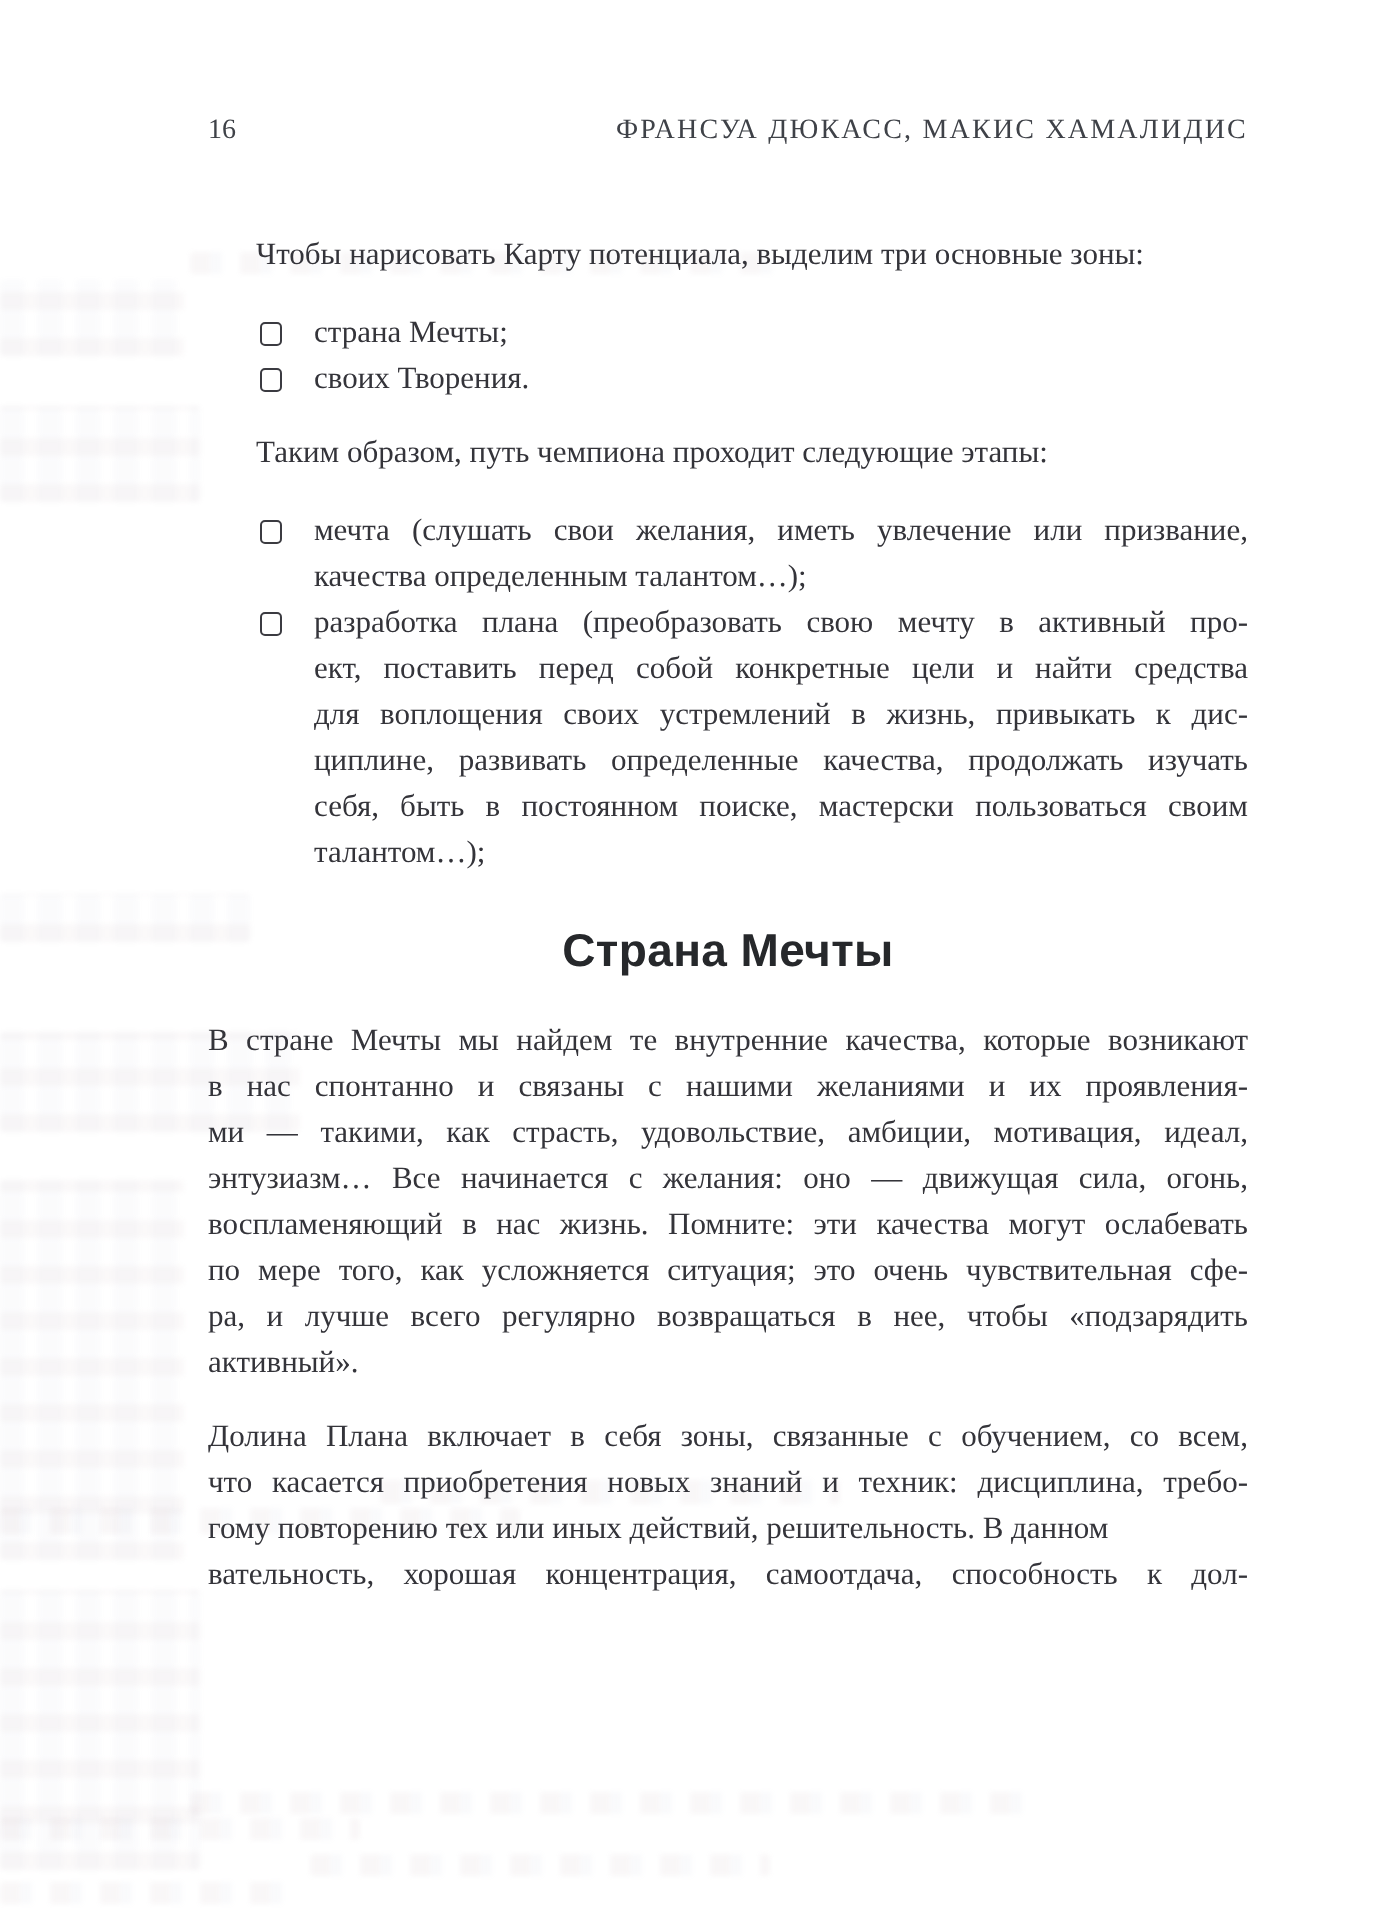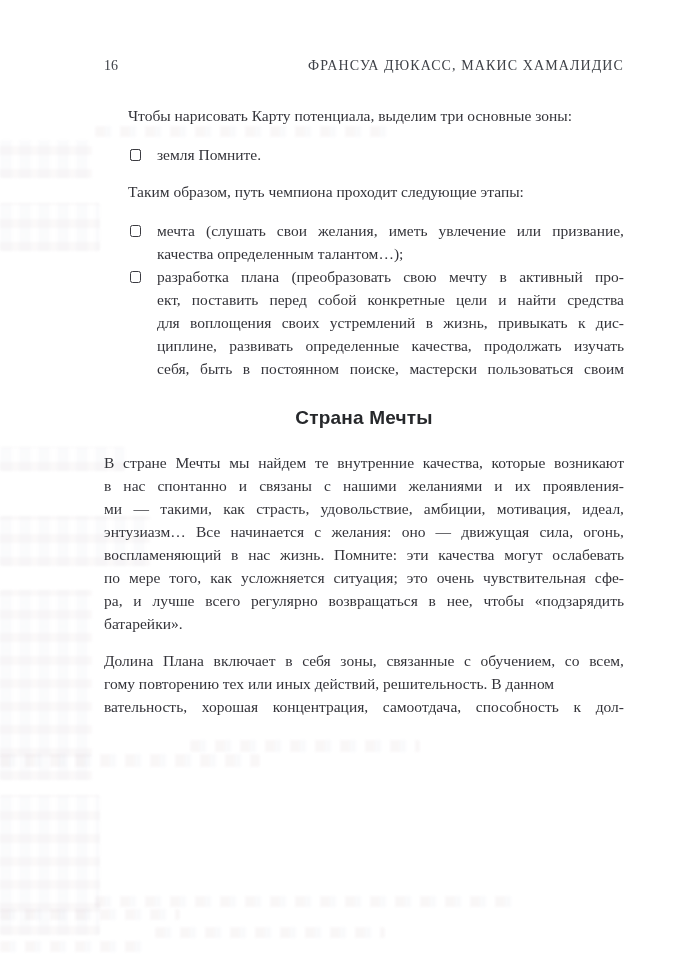--- a/index.html
+++ b/index.html
@@ -19,35 +19,35 @@
   .page-num{position:absolute;left:0;top:0;letter-spacing:0;}
   .head-title{text-align:right;}
   
   #content{
     position:absolute;top:104px;left:104px;right:74px;
     font-size:15.5px;line-height:23px;
   }
   .line{white-space:normal;}
   .line.just{text-align:justify;text-align-last:justify;}
   .para{margin-top:14px;}
-  .para:first-child{margin-top:0;}
+  .para:first-child{margin-top:12px;}
   .para.indent .line:first-child{text-indent:24px;}
   .list{margin-top:16px;}
   .list + .para{margin-top:14px;}
   .list-item{position:relative;padding-left:53px;}
   .bullet{
     position:absolute;left:26px;top:5.5px;
     width:9px;height:10px;
     border:1.7px solid #3b3b41;border-radius:2.5px;
     background:#fff;
   }
   .heading{
     margin-top:26px;margin-bottom:22px;
     font-family:"Liberation Sans", sans-serif;
-    font-weight:700;font-size:19px;line-height:23px;
+    font-weight:700;font-size:23px;line-height:23px;
     text-align:center;color:#26282b;letter-spacing:.2px;
   }
   
   .ghost{
     position:absolute;opacity:.5;filter:blur(1.2px);border-radius:2px;
     background:repeating-linear-gradient(90deg,
       rgba(180,150,158,.15) 0 10px,
       rgba(150,158,190,.10) 10px 16px,
       rgba(255,255,255,0) 16px 25px);
   }
@@ -85,55 +85,58 @@
     <div class="head-title">ФРАНСУА ДЮКАСС, МАКИС ХАМАЛИДИС</div>
   </div>
 
   <div id="content">
       <div class="para indent">
         <div class="line">Чтобы нарисовать Карту потенциала, выделим три основные зоны:</div>
       </div>
       <div class="list">
         <div class="list-item">
           <span class="bullet"></span>
+          <div class="line">страна Мечты;</div>
         </div>
         <div class="list-item">
           <span class="bullet"></span>
-          <div class="line">земля Помните.</div>
+          <div class="line">своих Творения.</div>
         </div>
       </div>
       <div class="para indent">
         <div class="line">Таким образом, путь чемпиона проходит следующие этапы:</div>
       </div>
       <div class="list">
         <div class="list-item">
           <span class="bullet"></span>
           <div class="line just">мечта (слушать свои желания, иметь увлечение или призвание,</div>
           <div class="line">качества определенным талантом…);</div>
         </div>
         <div class="list-item">
           <span class="bullet"></span>
           <div class="line just">разработка плана (преобразовать свою мечту в активный про-</div>
           <div class="line just">ект, поставить перед собой конкретные цели и найти средства</div>
           <div class="line just">для воплощения своих устремлений в жизнь, привыкать к дис-</div>
           <div class="line just">циплине, развивать определенные качества, продолжать изучать</div>
           <div class="line just">себя, быть в постоянном поиске, мастерски пользоваться своим</div>
+          <div class="line">талантом…);</div>
         </div>
       </div>
       <div class="heading">Страна Мечты</div>
       <div class="para">
         <div class="line just">В стране Мечты мы найдем те внутренние качества, которые возникают</div>
         <div class="line just">в нас спонтанно и связаны с нашими желаниями и их проявления-</div>
         <div class="line just">ми — такими, как страсть, удовольствие, амбиции, мотивация, идеал,</div>
         <div class="line just">энтузиазм… Все начинается с желания: оно — движущая сила, огонь,</div>
         <div class="line just">воспламеняющий в нас жизнь. Помните: эти качества могут ослабевать</div>
         <div class="line just">по мере того, как усложняется ситуация; это очень чувствительная сфе-</div>
         <div class="line just">ра, и лучше всего регулярно возвращаться в нее, чтобы «подзарядить</div>
-        <div class="line">батарейки».</div>
+        <div class="line">активный».</div>
       </div>
       <div class="para">
         <div class="line just">Долина Плана включает в себя зоны, связанные с обучением, со всем,</div>
+        <div class="line just">что касается приобретения новых знаний и техник: дисциплина, требо-</div>
         <div class="line">гому повторению тех или иных действий, решительность. В данном</div>
         <div class="line just">вательность, хорошая концентрация, самоотдача, способность к дол-</div>
       </div>
     </div>
 
 </div>
 
 </body></html>

